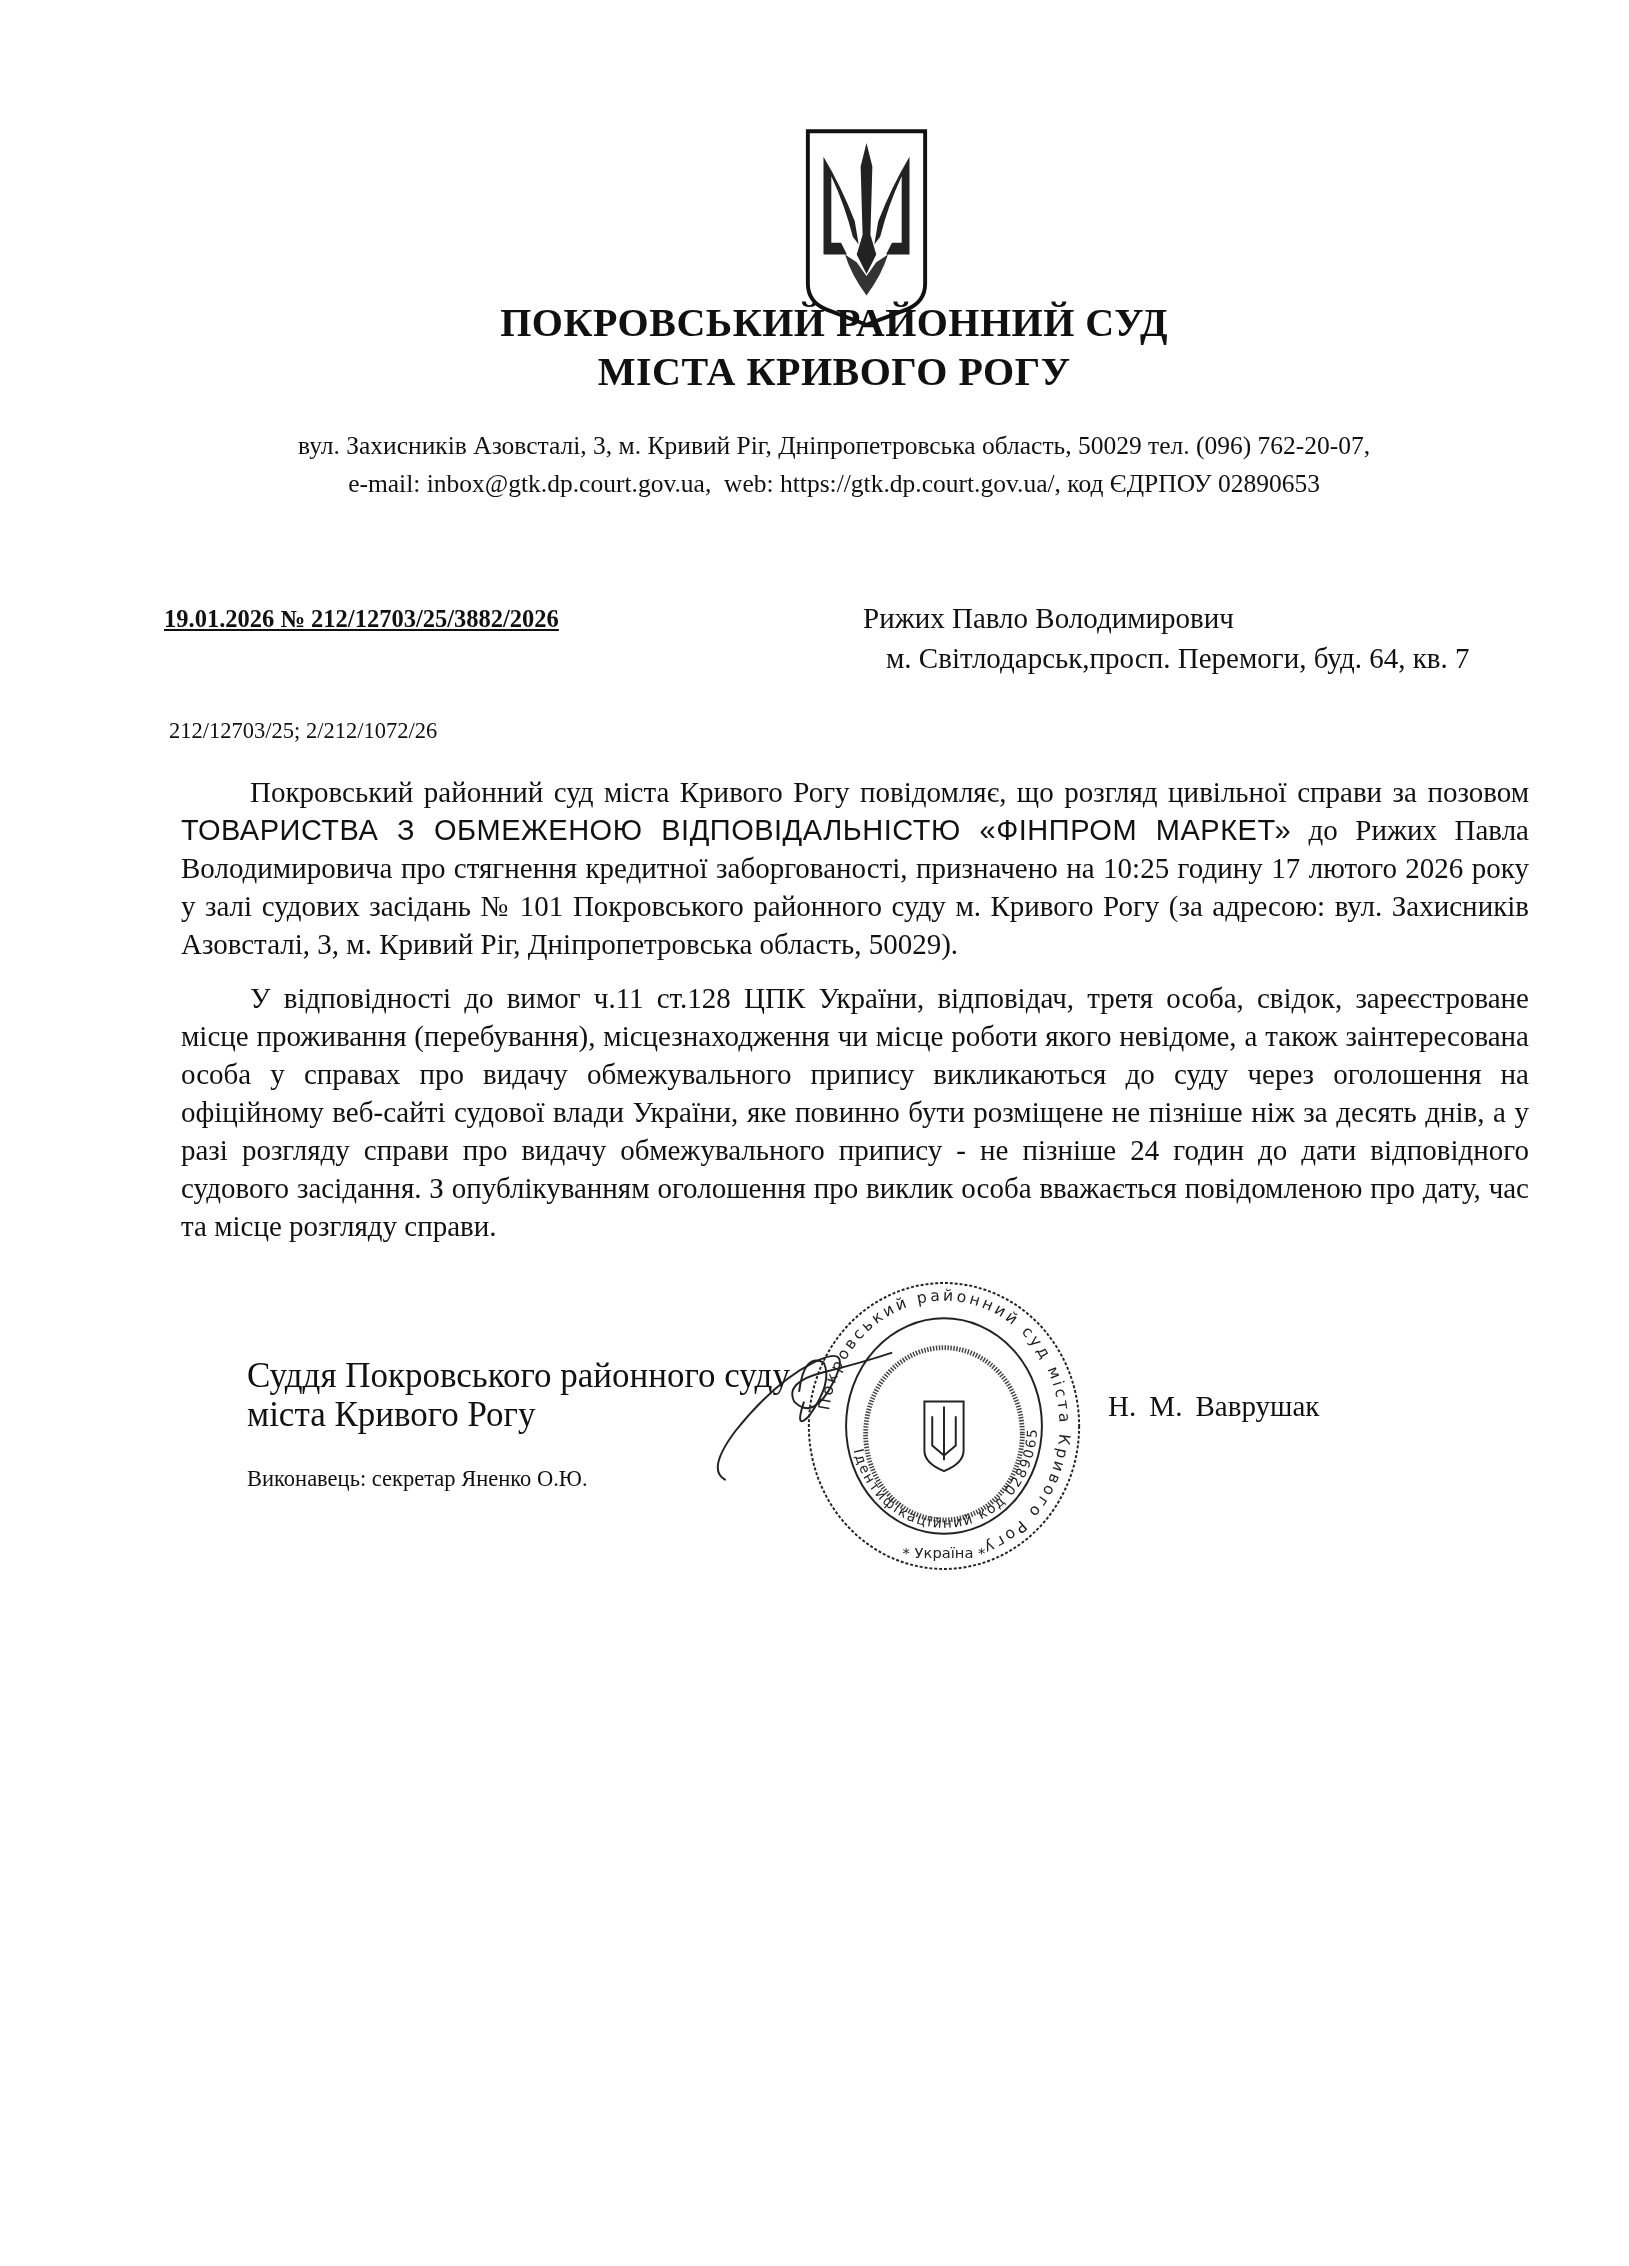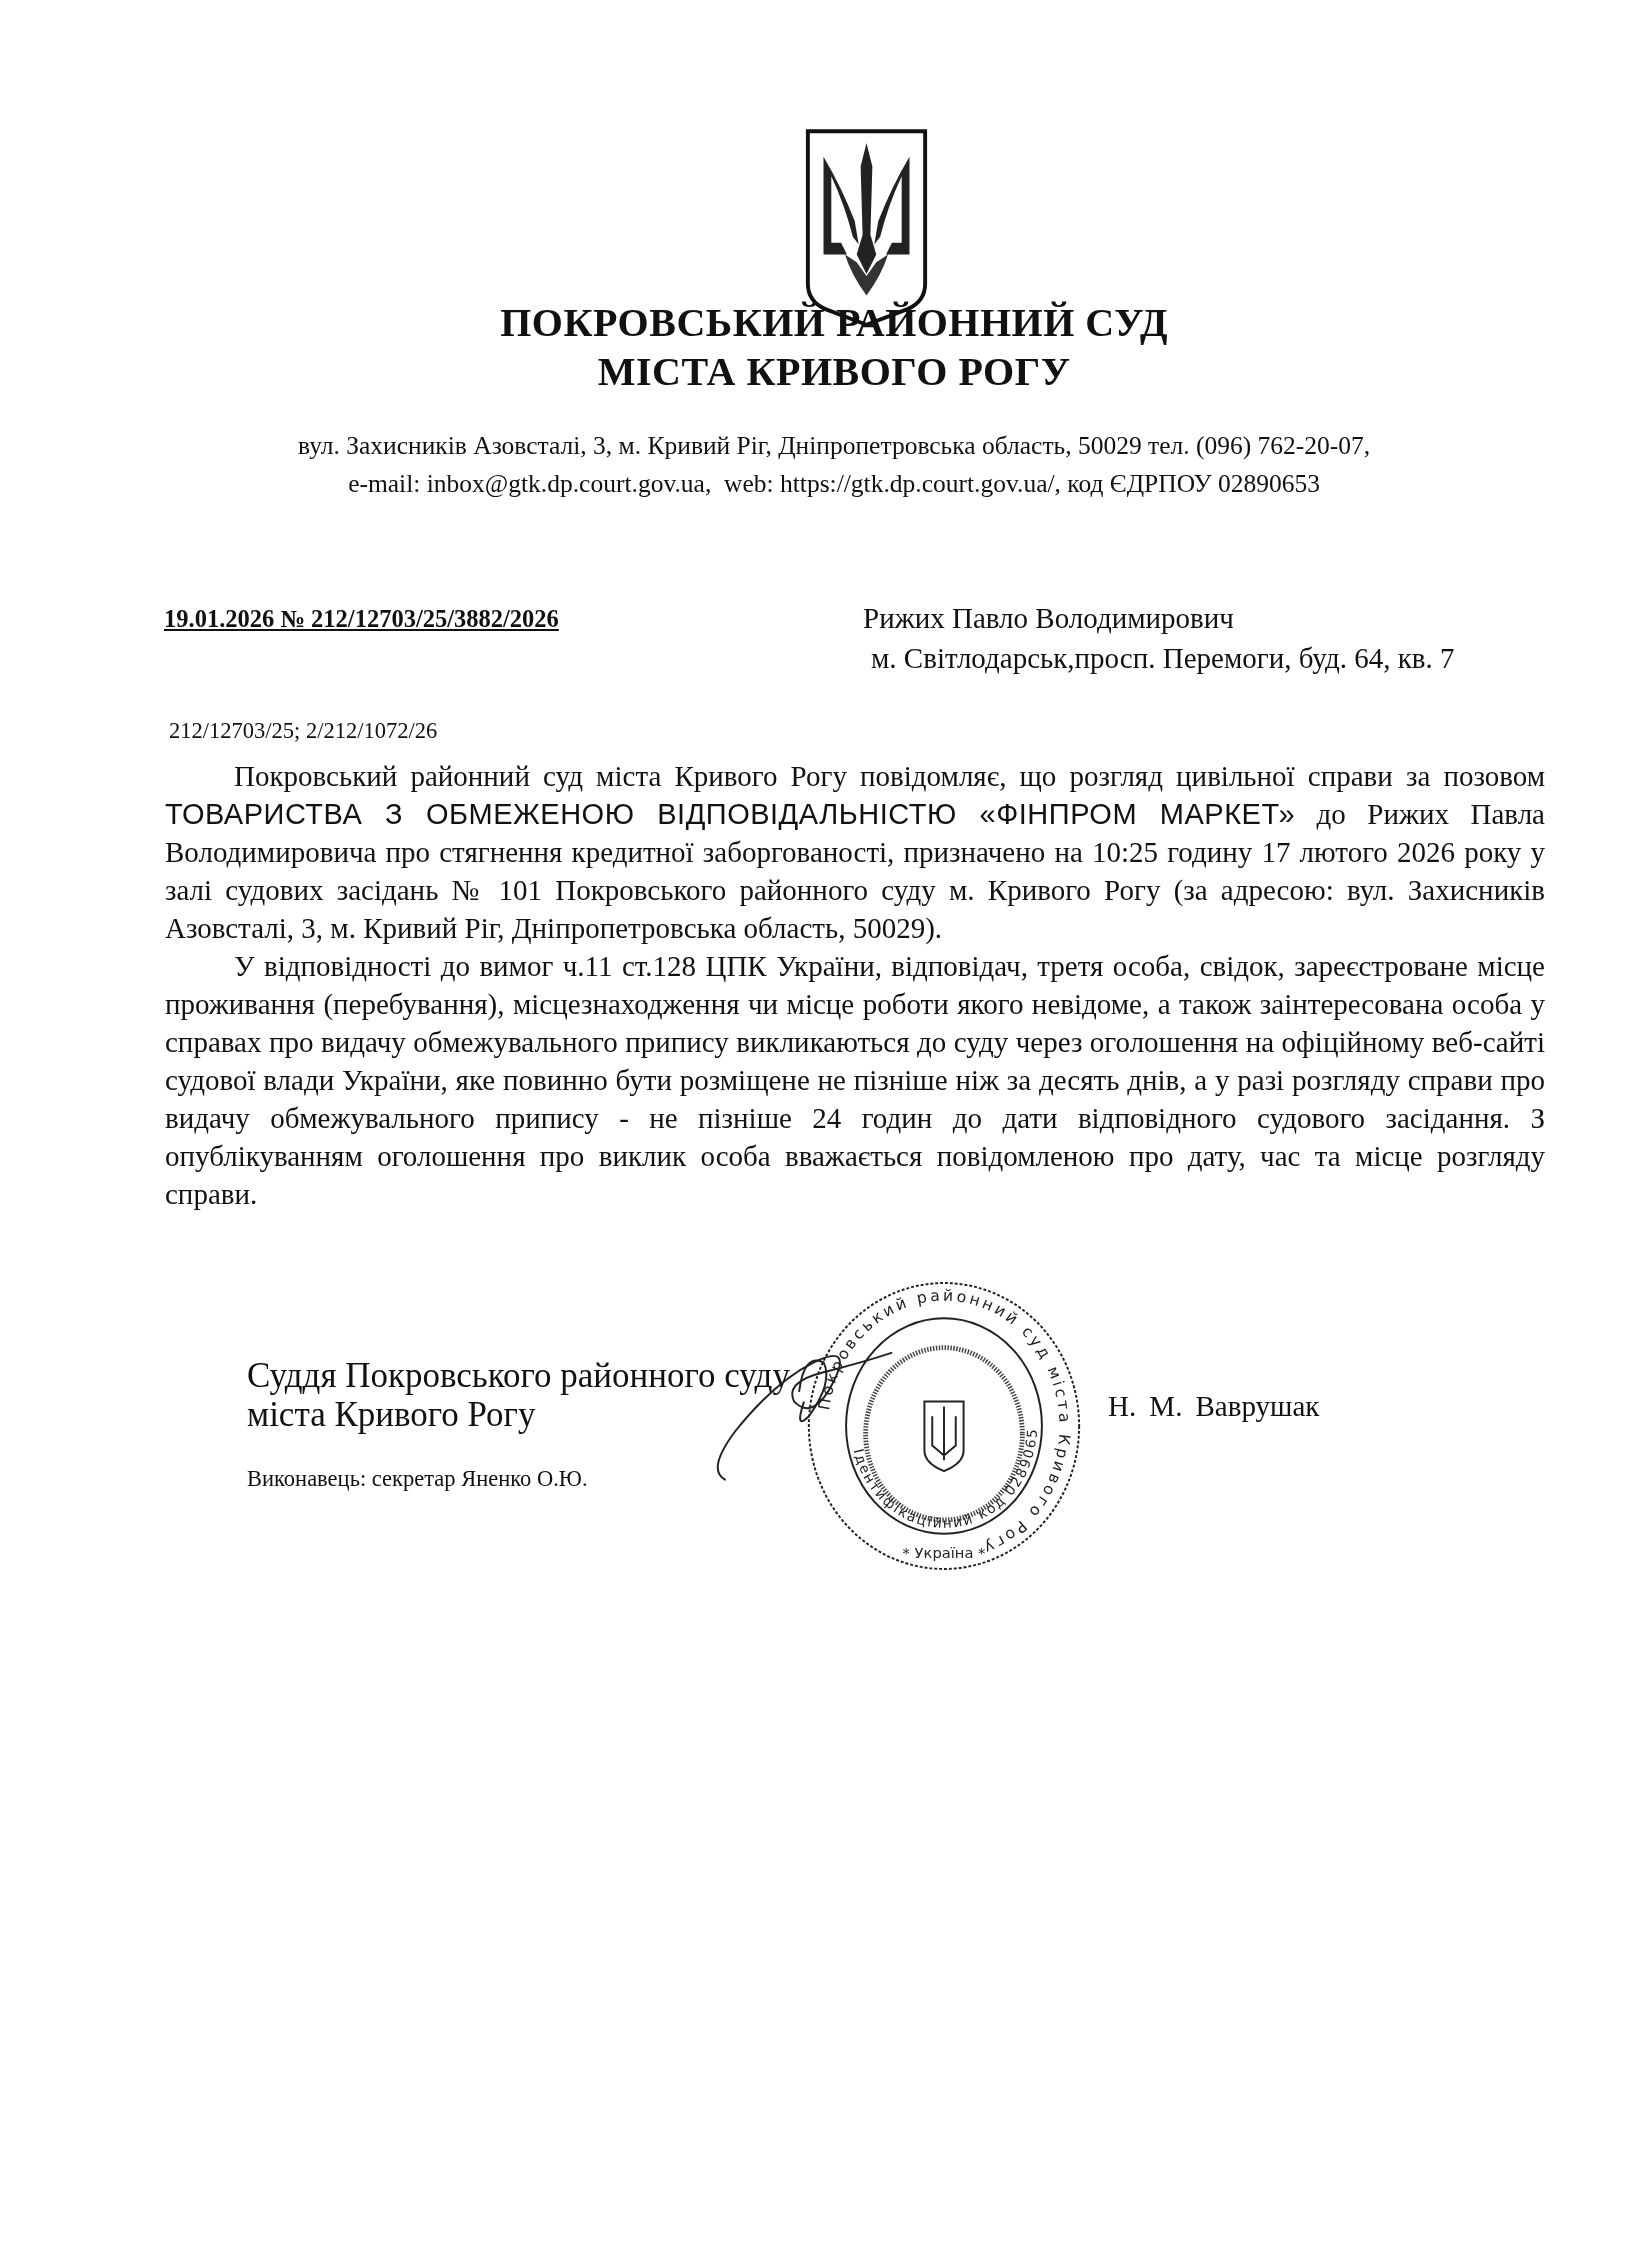--- a/index.html
+++ b/index.html
@@ -13,24 +13,24 @@
   .t2 { top: 348px; padding-left: 19.6px; }
   .contact { position: absolute; left: 0; width: 100%; text-align: center; font-size: 25.5px; }
   .c1 { top: 431px; padding-left: 19.6px; }
   .c2 { top: 469px; padding-left: 19.6px; }
   .u { }
   .outnum { position: absolute; left: 164px; top: 605px; font-size: 24.5px; text-decoration: underline; font-weight: bold; }
   .refs { position: absolute; left: 169px; top: 718px; font-size: 22.5px; }
   .addressee { position: absolute; left: 863px; top: 598px; font-size: 29px; line-height: 40px; }
   .addressee div { white-space: pre; }
   .a2 { margin-left: -3.9px; }
-  .a3 { margin-left: 8px; }
+  .a3 { margin-left: 23px; }
   .body-text { position: absolute; left: 165px; top: 757px; width: 1380px; font-size: 29px;
                line-height: 38px; text-align: justify; }
-  .body-text p { margin: 0; text-indent: 69px; }
+  .body-text p { margin: 16px; text-indent: 69px; }
   .caps { font-family: "Liberation Sans", "DejaVu Sans", sans-serif; font-size: 29px; letter-spacing: 0.5px; }
   .judge { position: absolute; left: 247px; top: 1356px; font-size: 35px; line-height: 39px; }
   .judge-name { position: absolute; left: 1108px; top: 1390px; font-size: 29px; word-spacing: 5.9px; }
   .executor { position: absolute; left: 247px; top: 1466px; font-size: 22.5px; }
   .stamp { position: absolute; left: 802px; top: 1279px; width: 284px; height: 294px; }
   .signature { position: absolute; left: 706px; top: 1323px; width: 196px; height: 167px; }
 </style>
 </head>
 <body>
 

